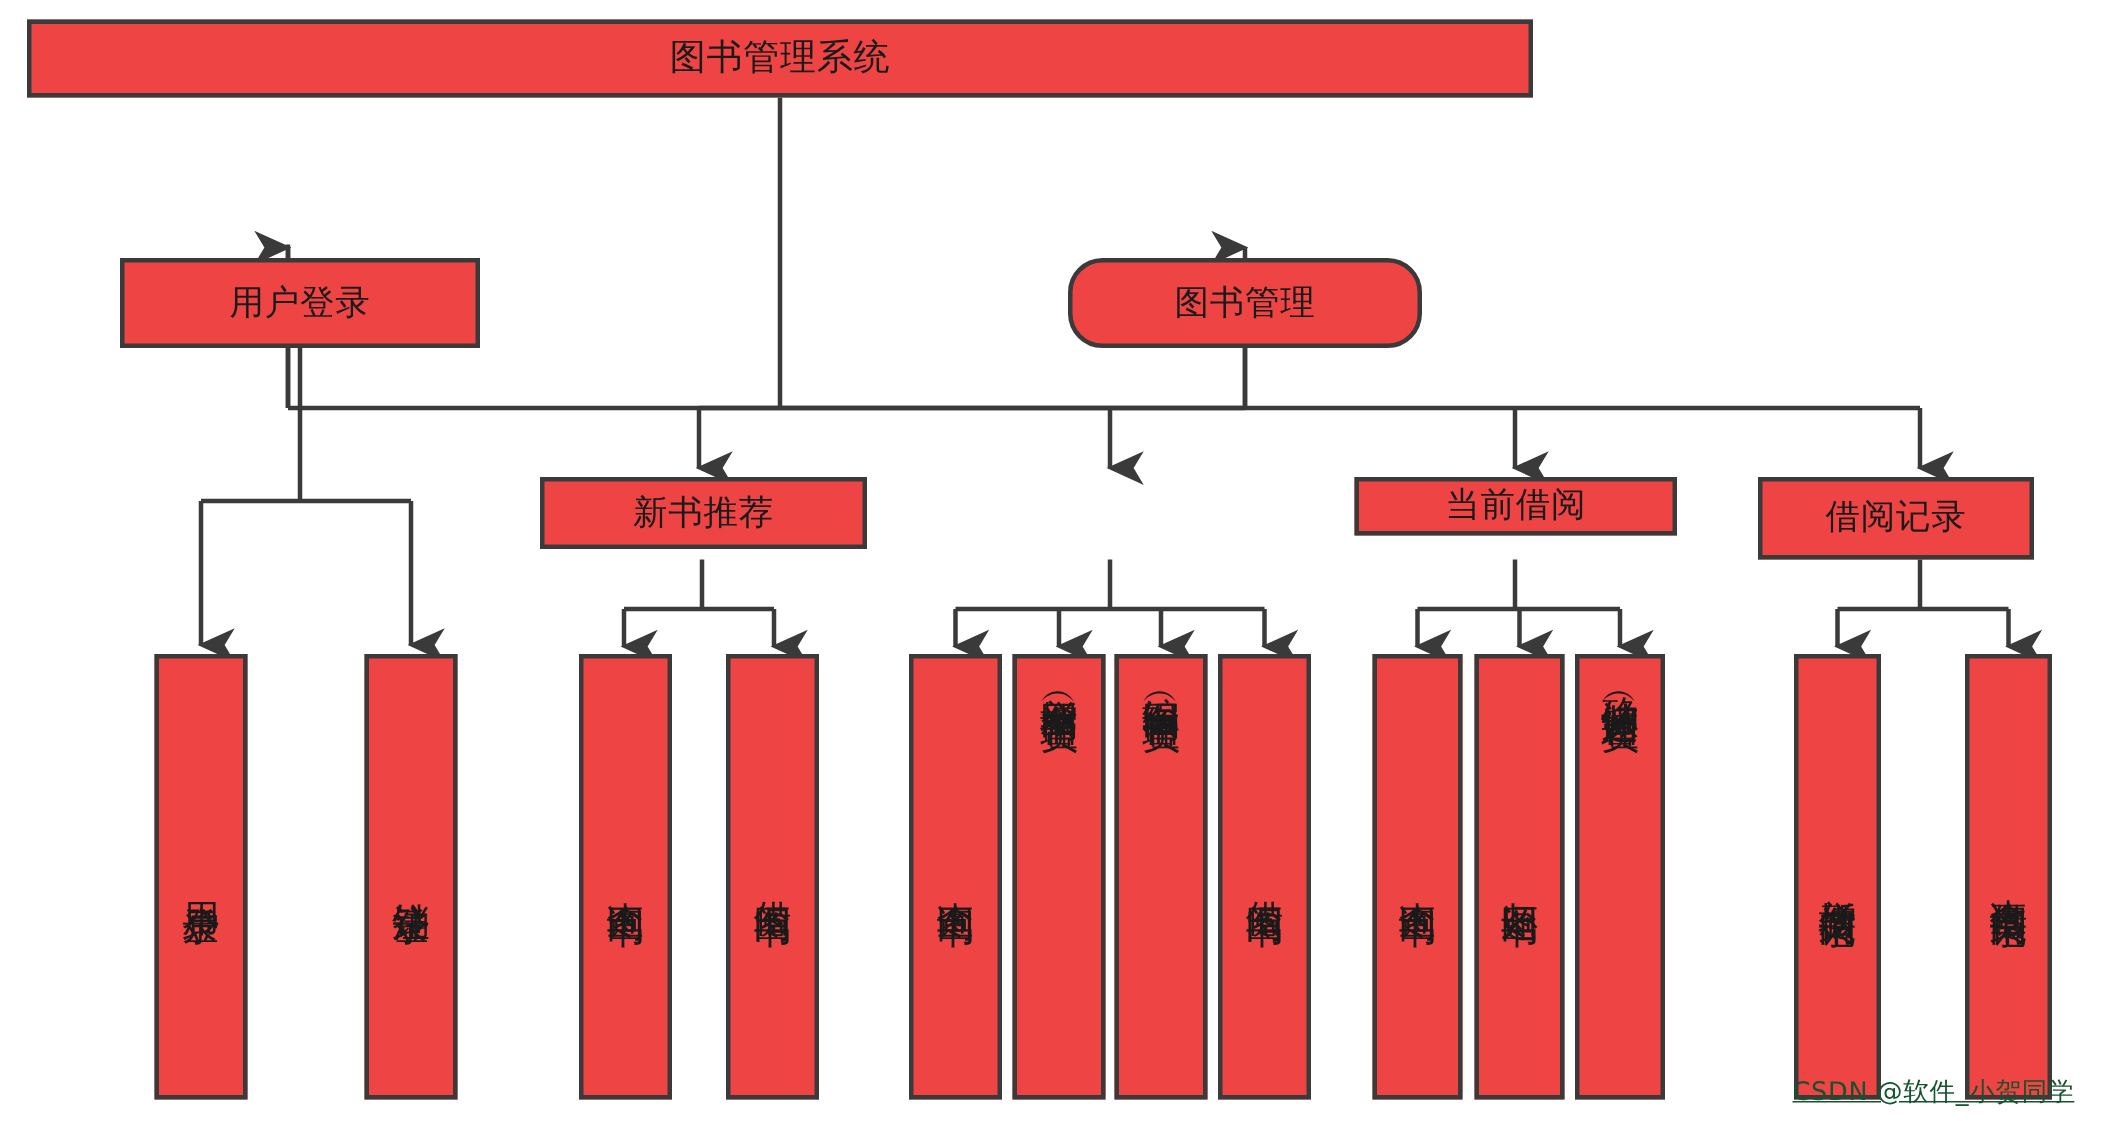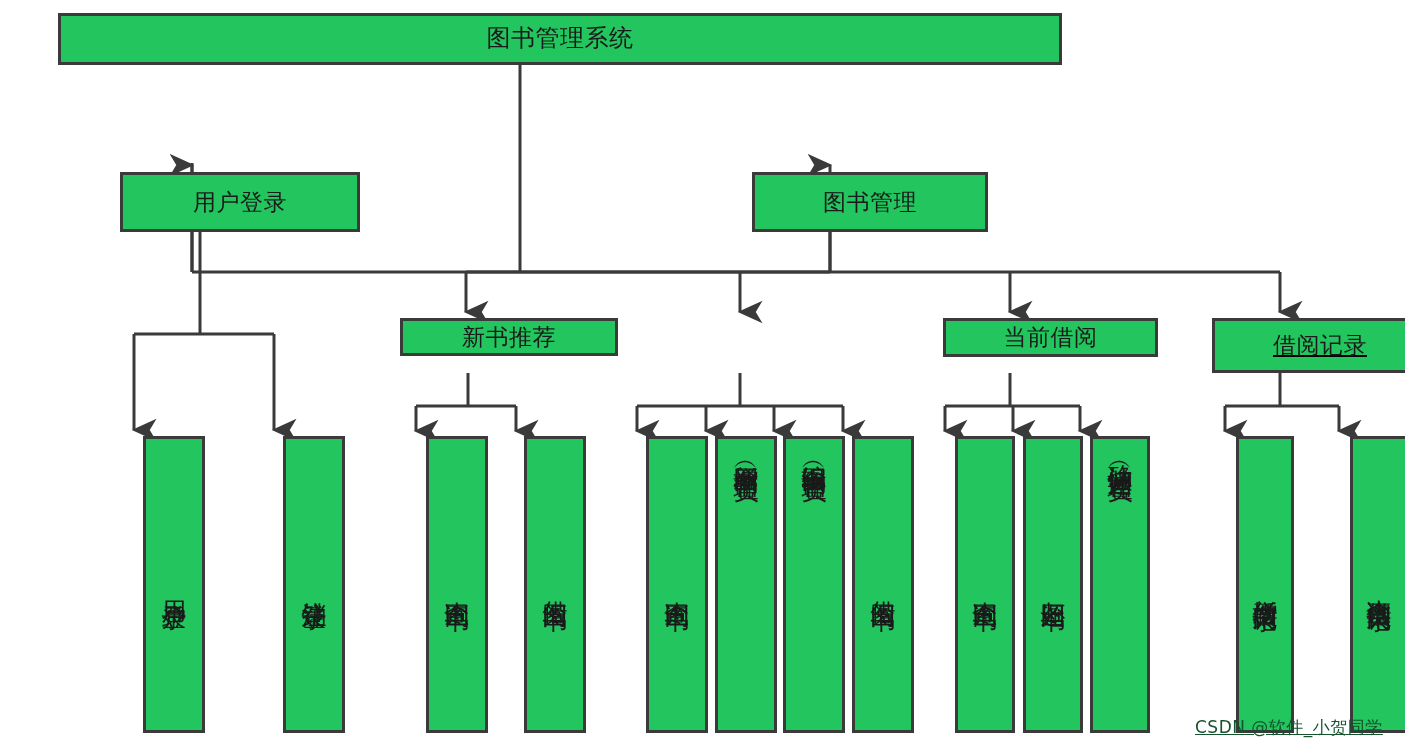--- a/index.html
+++ b/index.html
@@ -22,27 +22,26 @@
     position: absolute;
     left: 0;
     top: 0;
     width: 1405px;
     height: 747px;
     pointer-events: none;
   }
   .node {
     position: absolute;
     box-sizing: border-box;
-    background: #22c55e;
+    background: #ef4444;
     border: 3px solid #3a3a3a;
     display: flex;
     align-items: center;
     justify-content: center;
     overflow: hidden;
-    margin-left: 40px;
   }
   .node .lbl {
     display: block;
     color: #1a1a1a;
     line-height: 1.08;
     text-align: center;
     white-space: nowrap;
   }
   
   .node.horiz .lbl {
@@ -138,34 +137,34 @@
   </svg>
 
   <div class="node horiz root" style="left:18px; top:13px; width:1004px; height:52px;">
     <span class="lbl">图书管理系统</span>
   </div>
 
   <div class="node horiz" style="left:80px; top:172px; width:240px; height:60px;">
     <span class="lbl">用户登录</span>
   </div>
 
-  <div class="node horiz" style="left:712px; top:172px; width:236px; height:60px;">
+  <div class="node horiz" style="left:712px; top:172px; width:236px; height:60px;border-radius:23px;">
     <span class="lbl">图书管理</span>
   </div>
 
-  <div class="node horiz" style="left:360px; top:318px; width:218px; height:38px;">
+  <div class="node horiz" style="left:360px; top:318px; width:218px; height:48px;">
     <span class="lbl">新书推荐</span>
   </div>
 
 
   <div class="node horiz" style="left:903px; top:318px; width:215px; height:39px;">
     <span class="lbl">当前借阅</span>
   </div>
 
-  <div class="node horiz" style="left:1172px; top:318px; width:216px; height:55px;text-decoration:underline;">
+  <div class="node horiz" style="left:1172px; top:318px; width:184px; height:55px;">
     <span class="lbl">借阅记录</span>
   </div>
 
   <div class="node vert mid" style="left:103px; top:436px; width:62px; height:297px;">
     <span class="lbl">用户登录</span>
   </div>
 
   <div class="node vert mid" style="left:243px; top:436px; width:62px; height:297px;">
     <span class="lbl">注销登录</span>
   </div>

